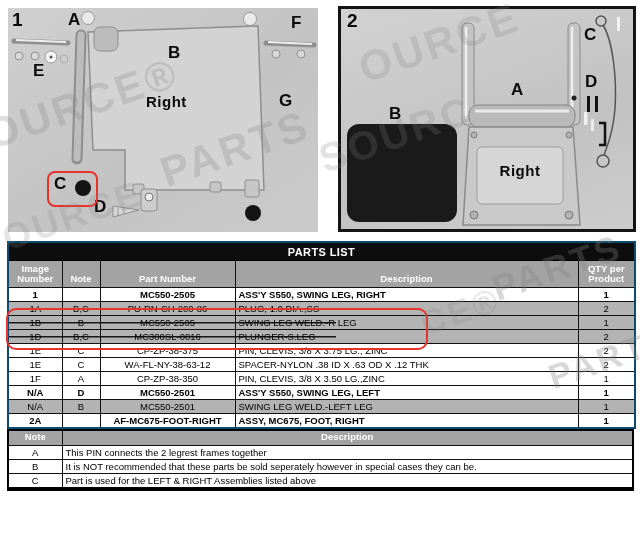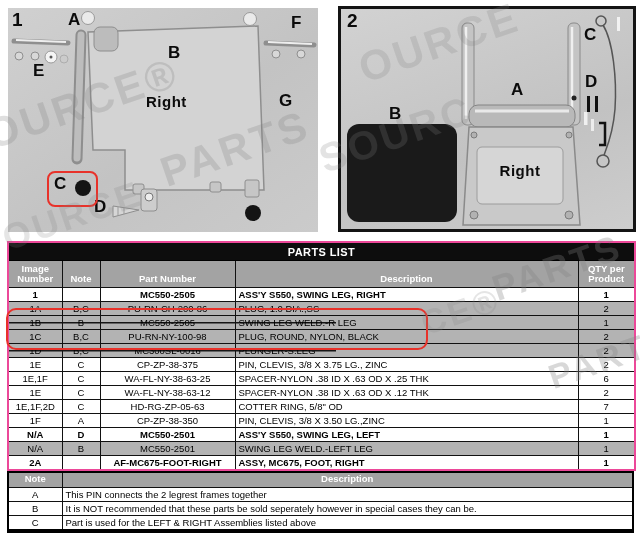--- a/index.html
+++ b/index.html
@@ -29,21 +29,21 @@
   .colhead.tall th{height:23px;}
   .colhead.short th{height:11px;vertical-align:middle;}
   td{font-size:9.5px;color:#000;height:13px;line-height:12px;text-align:center;
      padding:0 2px;white-space:nowrap;overflow:hidden;background:#ffffff;}
   td.desc{text-align:left;padding-left:3px;}
   tr.shaded td{background-color:#b3b3b3;}
   tr.bold td{font-weight:bold;}
   td.strike{background-image:linear-gradient(#161616,#161616);
             background-repeat:no-repeat;background-size:100% 1.5px;background-position:0 center;}
   td.strike.desc{background-size:100px 1.5px;}
-  #parts-table{border:2px solid #ec4899;}
+  #parts-table{border:2px solid #0c4a6e;}
   #notes-table{border:2px solid #000;border-bottom:4px solid #000;}
 
   #table-redbox{left:6px;top:308px;width:418px;height:38px;border-radius:10px;z-index:7;}
 
   
   #wm-layer{position:absolute;left:0;top:0;width:640px;height:552px;z-index:10;pointer-events:none;}
   .wm{position:absolute;font-weight:bold;color:#828282;opacity:.25;letter-spacing:3px;
       transform:rotate(-19deg);white-space:nowrap;line-height:1;}
   .wm1{left:-48px;top:88px;font-size:42px;}
   .wm2{left:158px;top:128px;font-size:42px;}
@@ -187,60 +187,39 @@
             <td>2</td>
           </tr>
           <tr class="shaded">
             <td class="strike">1B</td>
             <td class="strike">B</td>
             <td class="strike">MC550-2505</td>
             <td class="desc strike">SWING LEG WELD.-R LEG</td>
             <td>1</td>
           </tr>
           <tr class="shaded">
-            <td>1C</td>
-            <td>B,C</td>
-            <td>PU-RN-NY-100-98</td>
-            <td class="desc">PLUG, ROUND, NYLON, BLACK</td>
-            <td>2</td>
-          </tr>
-          <tr class="shaded">
             <td class="strike">1D</td>
             <td class="strike">B,C</td>
             <td class="strike">MC300SL-0016</td>
             <td class="desc strike">PLUNGER-S.LEG</td>
             <td>2</td>
           </tr>
           <tr>
             <td>1E</td>
             <td>C</td>
             <td>CP-ZP-38-375</td>
             <td class="desc">PIN, CLEVIS, 3/8 X 3.75 LG., ZINC</td>
             <td>2</td>
           </tr>
           <tr>
-            <td>1E,1F</td>
-            <td>C</td>
-            <td>WA-FL-NY-38-63-25</td>
-            <td class="desc">SPACER-NYLON .38 ID X .63 OD X .25 THK</td>
-            <td>6</td>
-          </tr>
-          <tr>
             <td>1E</td>
             <td>C</td>
             <td>WA-FL-NY-38-63-12</td>
             <td class="desc">SPACER-NYLON .38 ID X .63 OD X .12 THK</td>
             <td>2</td>
-          </tr>
-          <tr>
-            <td>1E,1F,2D</td>
-            <td>C</td>
-            <td>HD-RG-ZP-05-63</td>
-            <td class="desc">COTTER RING, 5/8" OD</td>
-            <td>7</td>
           </tr>
           <tr>
             <td>1F</td>
             <td>A</td>
             <td>CP-ZP-38-350</td>
             <td class="desc">PIN, CLEVIS, 3/8 X 3.50 LG.,ZINC</td>
             <td>1</td>
           </tr>
           <tr class="bold">
             <td>N/A</td>

